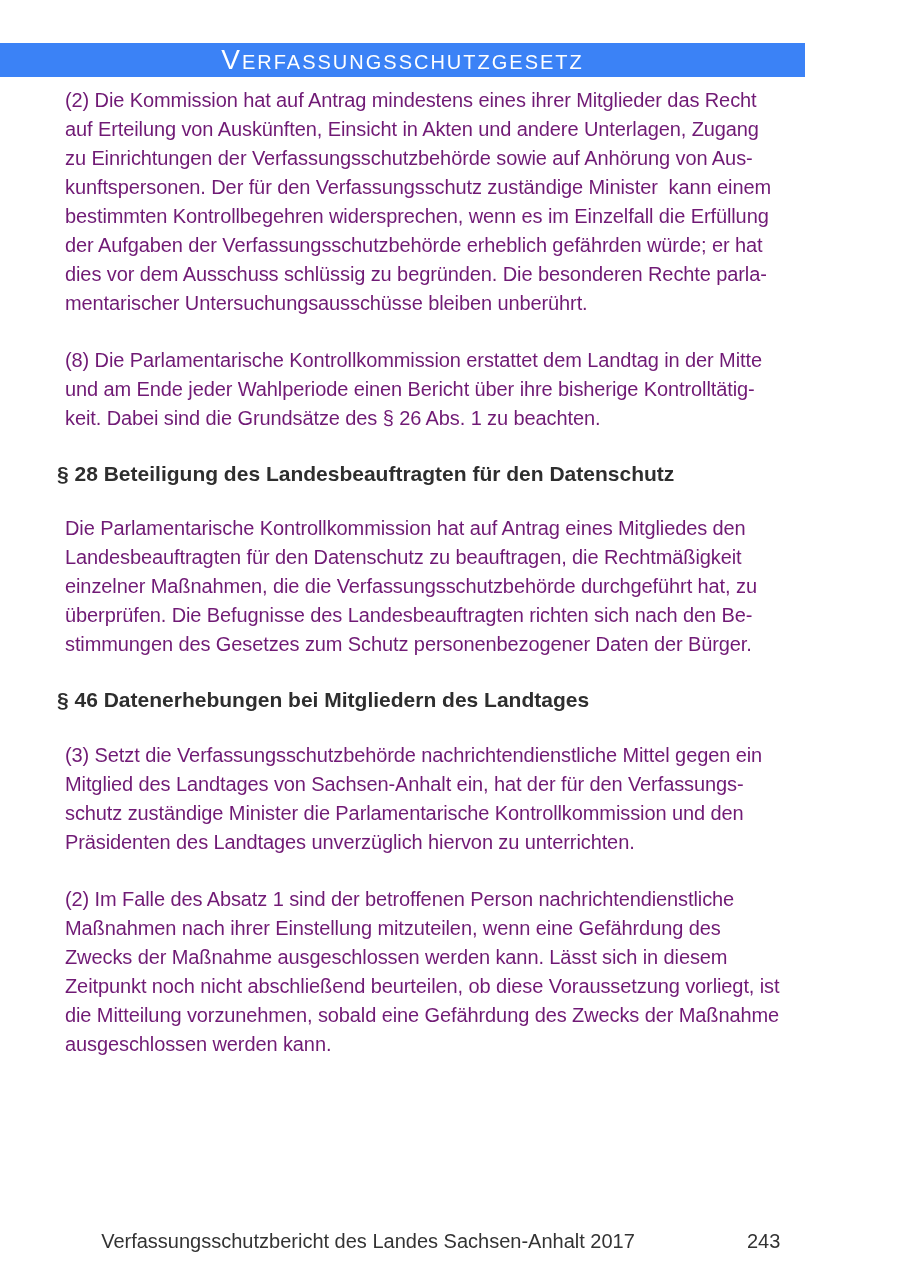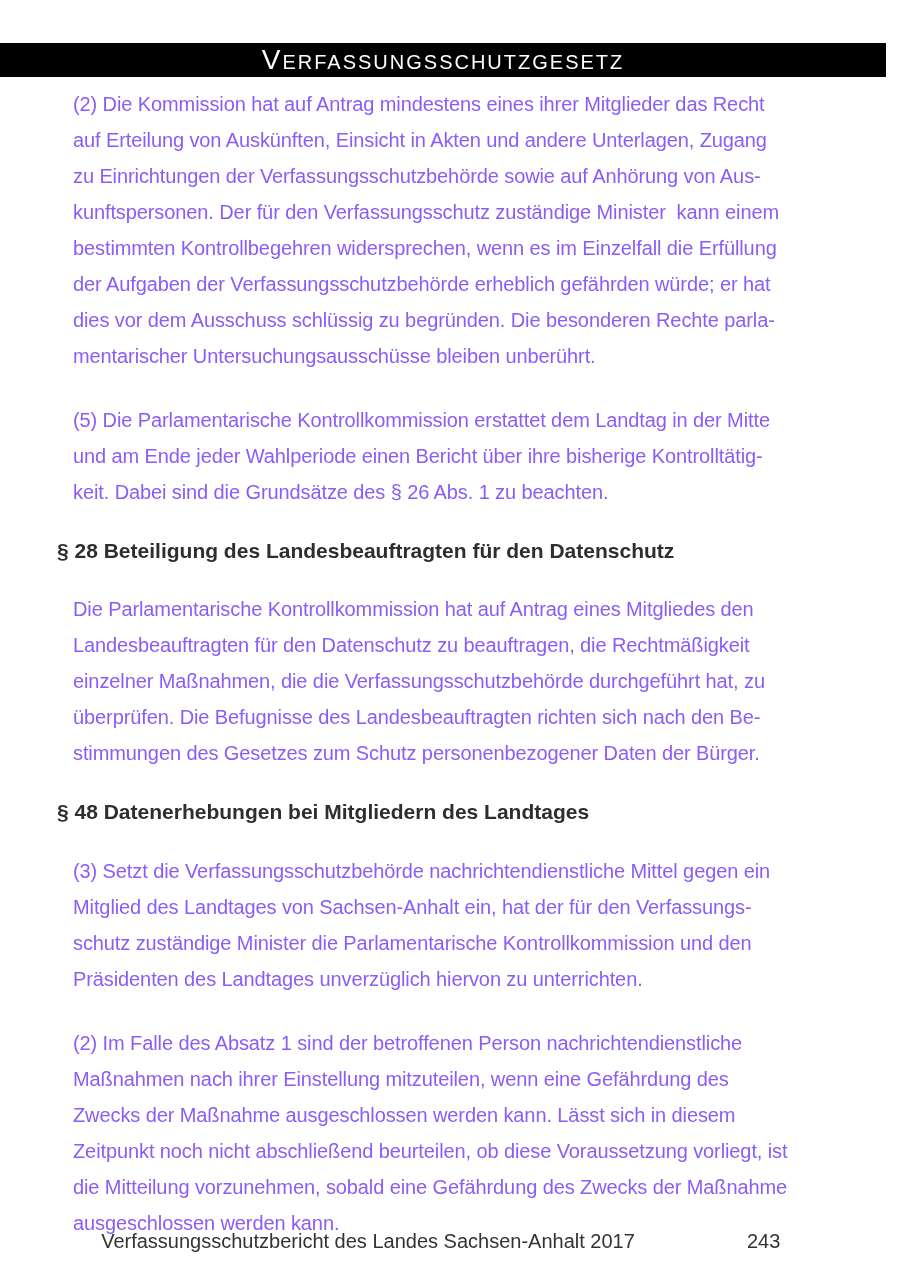--- a/index.html
+++ b/index.html
@@ -18,48 +18,48 @@
   .page {
     position: relative;
     width: 900px;
     height: 1276px;
     background: #ffffff;
   }
   .header-bar {
     position: absolute;
     top: 43px;
     left: 0;
-    width: 886px;
+    width: 805px;
     height: 34px;
-    background: #000000;
+    background: #3b82f6;
     display: flex;
     align-items: center;
     justify-content: center;
   }
   .header-title {
     font-variant: small-caps;
     font-size: 28px;
     line-height: 1;
     letter-spacing: 2px;
     color: #ffffff;
     font-weight: 400;
   }
   .content {
     position: absolute;
     top: 86px;
     left: 57px;
     right: 0;
   }
   .para {
-    margin: 0 0 28px 16px;
+    margin: 0 0 28px 8px;
     font-size: 20px;
-    line-height: 36px;
+    line-height: 29px;
     letter-spacing: -0.1px;
     white-space: pre;
-    color: #8b5cf6;
+    color: #701a75;
   }
   .section-heading {
     margin: 0 8px 28px 0;
     font-size: 21px;
     line-height: 25.3px;
     font-weight: bold;
     white-space: pre;
     color: #2e2e2e;
   }
   .footer {
@@ -97,34 +97,34 @@
   <main class="content">
     <p class="para">(2) Die Kommission hat auf Antrag mindestens eines ihrer Mitglieder das Recht
 auf Erteilung von Auskünften, Einsicht in Akten und andere Unterlagen, Zugang
 zu Einrichtungen der Verfassungsschutzbehörde sowie auf Anhörung von Aus-
 kunftspersonen. Der für den Verfassungsschutz zuständige Minister  kann einem
 bestimmten Kontrollbegehren widersprechen, wenn es im Einzelfall die Erfüllung
 der Aufgaben der Verfassungsschutzbehörde erheblich gefährden würde; er hat
 dies vor dem Ausschuss schlüssig zu begründen. Die besonderen Rechte parla-
 mentarischer Untersuchungsausschüsse bleiben unberührt.</p>
 
-    <p class="para">(5) Die Parlamentarische Kontrollkommission erstattet dem Landtag in der Mitte
+    <p class="para">(8) Die Parlamentarische Kontrollkommission erstattet dem Landtag in der Mitte
 und am Ende jeder Wahlperiode einen Bericht über ihre bisherige Kontrolltätig-
 keit. Dabei sind die Grundsätze des § 26 Abs. 1 zu beachten.</p>
 
 
     <h2 class="section-heading">§ 28 Beteiligung des Landesbeauftragten für den Datenschutz</h2>
 
     <p class="para">Die Parlamentarische Kontrollkommission hat auf Antrag eines Mitgliedes den
 Landesbeauftragten für den Datenschutz zu beauftragen, die Rechtmäßigkeit
 einzelner Maßnahmen, die die Verfassungsschutzbehörde durchgeführt hat, zu
 überprüfen. Die Befugnisse des Landesbeauftragten richten sich nach den Be-
 stimmungen des Gesetzes zum Schutz personenbezogener Daten der Bürger.</p>
 
-    <h2 class="section-heading">§ 48 Datenerhebungen bei Mitgliedern des Landtages</h2>
+    <h2 class="section-heading">§ 46 Datenerhebungen bei Mitgliedern des Landtages</h2>
 
     <p class="para">(3) Setzt die Verfassungsschutzbehörde nachrichtendienstliche Mittel gegen ein
 Mitglied des Landtages von Sachsen-Anhalt ein, hat der für den Verfassungs-
 schutz zuständige Minister die Parlamentarische Kontrollkommission und den
 Präsidenten des Landtages unverzüglich hiervon zu unterrichten.</p>
 
     <p class="para">(2) Im Falle des Absatz 1 sind der betroffenen Person nachrichtendienstliche
 Maßnahmen nach ihrer Einstellung mitzuteilen, wenn eine Gefährdung des
 Zwecks der Maßnahme ausgeschlossen werden kann. Lässt sich in diesem
 Zeitpunkt noch nicht abschließend beurteilen, ob diese Voraussetzung vorliegt, ist

